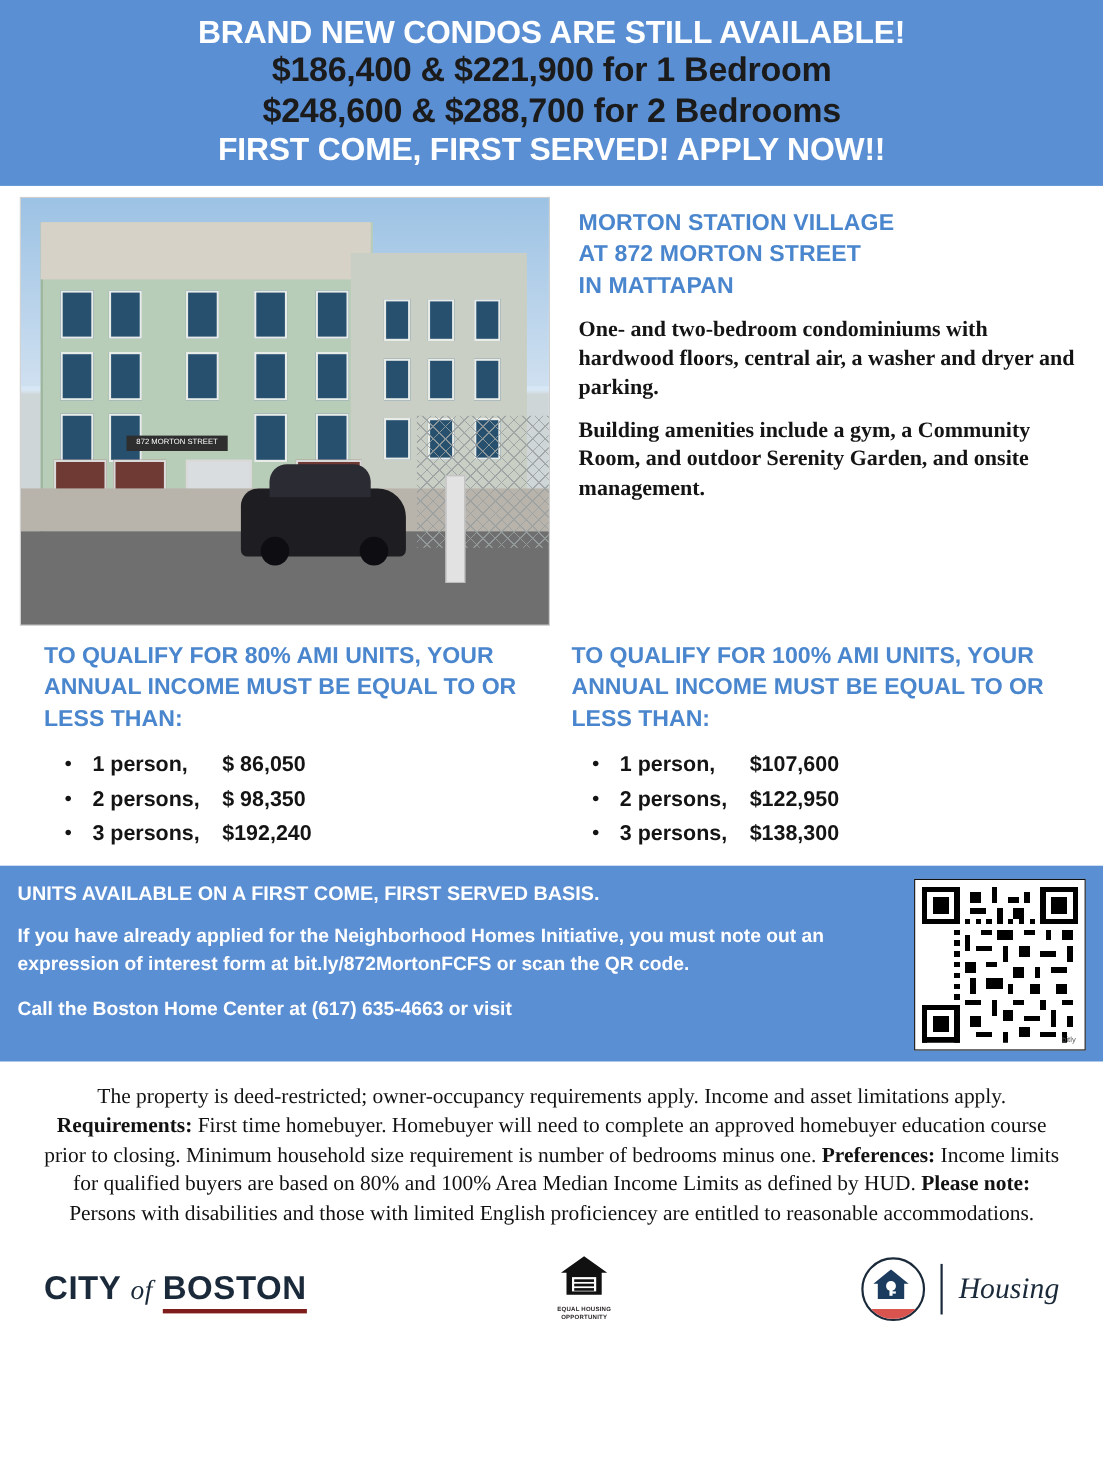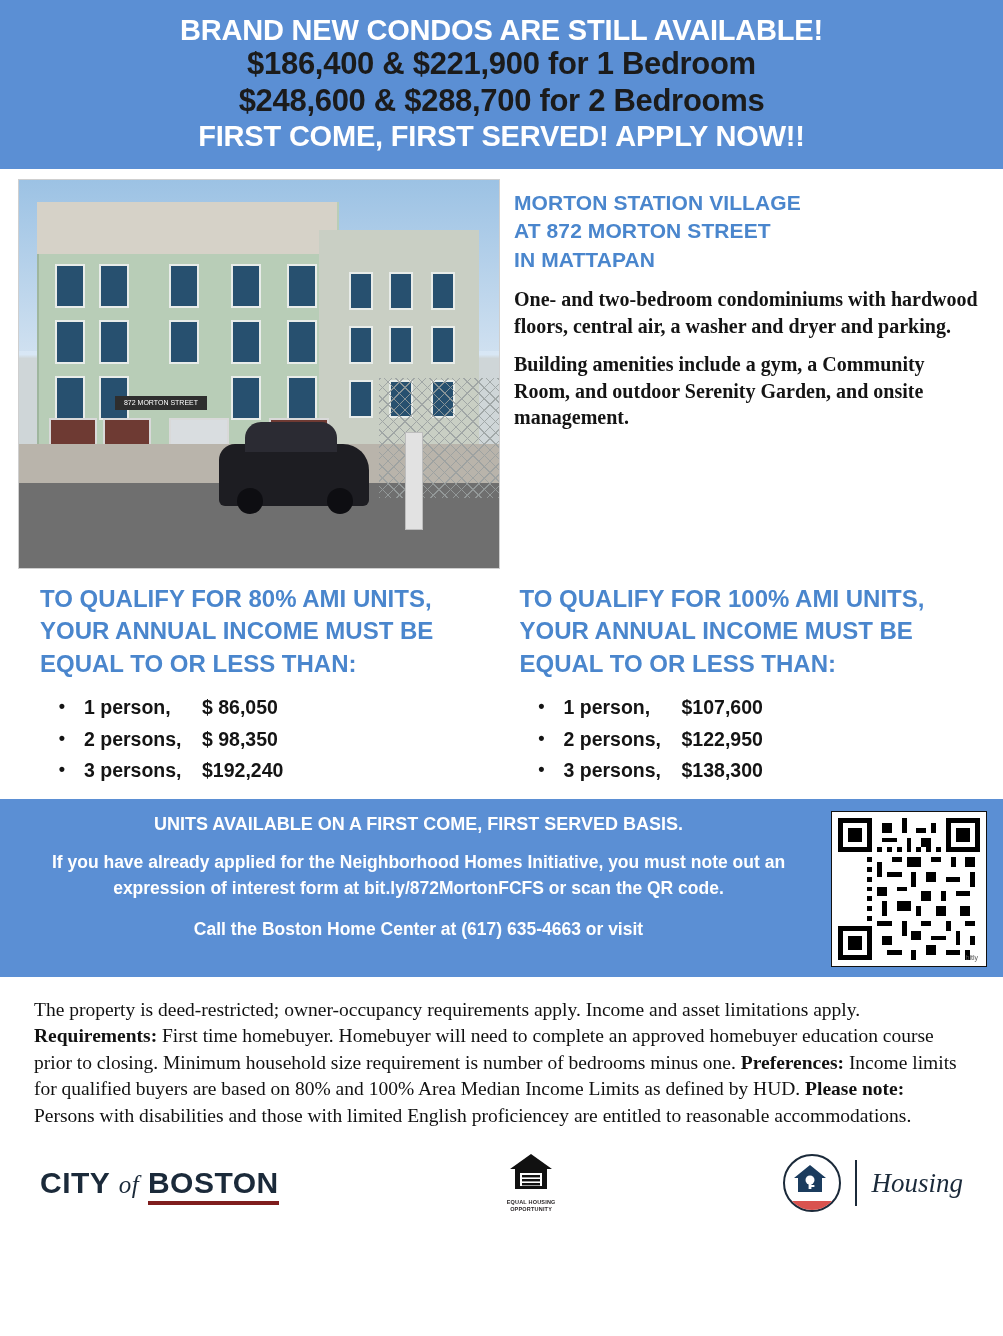--- a/index.html
+++ b/index.html
@@ -48,21 +48,21 @@
     font-size: 29px;
     font-weight: bold;
     line-height: 1.15;
     letter-spacing: -0.2px;
   }
 
   
   .mid {
     padding: 10px 18px 0 18px;
     display: flex;
-    gap: 16px;
+    gap: 28px;
   }
   .photo-wrap {
     width: 480px;
     flex: 0 0 480px;
   }
   .photo {
     width: 480px;
     height: 388px;
     border: 1px solid #cfcfcf;
     position: relative;
@@ -151,21 +151,21 @@
   .qualify {
     display: flex;
     padding: 14px 18px 12px 18px;
     gap: 14px;
   }
   .qcol { flex: 1 1 50%; }
   .qcol.left { padding-left: 22px; }
   .qcol h3 {
     margin: 0;
     color: #4a86cd;
-    font-size: 24px;
+    font-size: 21px;
     font-weight: bold;
     line-height: 1.35;
   }
   .qlist {
     margin: 12px 0 0 0;
     padding: 0;
     list-style: none;
   }
   .qlist li {
     font-size: 19.5px;
@@ -186,21 +186,21 @@
   .blueband {
     background: #5b8fd4;
     color: #ffffff;
     padding: 12px 16px 10px 16px;
     display: flex;
     align-items: flex-start;
     gap: 10px;
   }
   .bb-text {
     flex: 1 1 auto;
-    text-align: center;
+    text-align: left;
     padding-top: 2px;
   }
   .bb-text .l1 { font-size: 18px; font-weight: bold; line-height: 1.3; }
   .bb-text .l2 { font-size: 18px; font-weight: bold; line-height: 1.35; }
   .bb-text .p2 { font-size: 17.5px; font-weight: bold; line-height: 1.45; margin-top: 14px; }
   .bb-text .p3 { font-size: 17.5px; font-weight: bold; line-height: 1.4; margin-top: 16px; }
 
   .qr {
     flex: 0 0 auto;
     width: 156px;
@@ -219,20 +219,21 @@
     position:absolute; right:8px; bottom:5px; font-size:7px; color:#555;
   }
 
   
   .fine {
     padding: 20px 34px 0 34px;
     font-family: "Liberation Serif", serif;
     font-size: 19.5px;
     line-height: 1.36;
     color: #111;
+    text-align: center;
   }
   .fine b { font-weight: bold; }
 
   
   .logos {
     display: flex;
     align-items: center;
     padding: 22px 40px 0 40px;
     gap: 0;
   }

